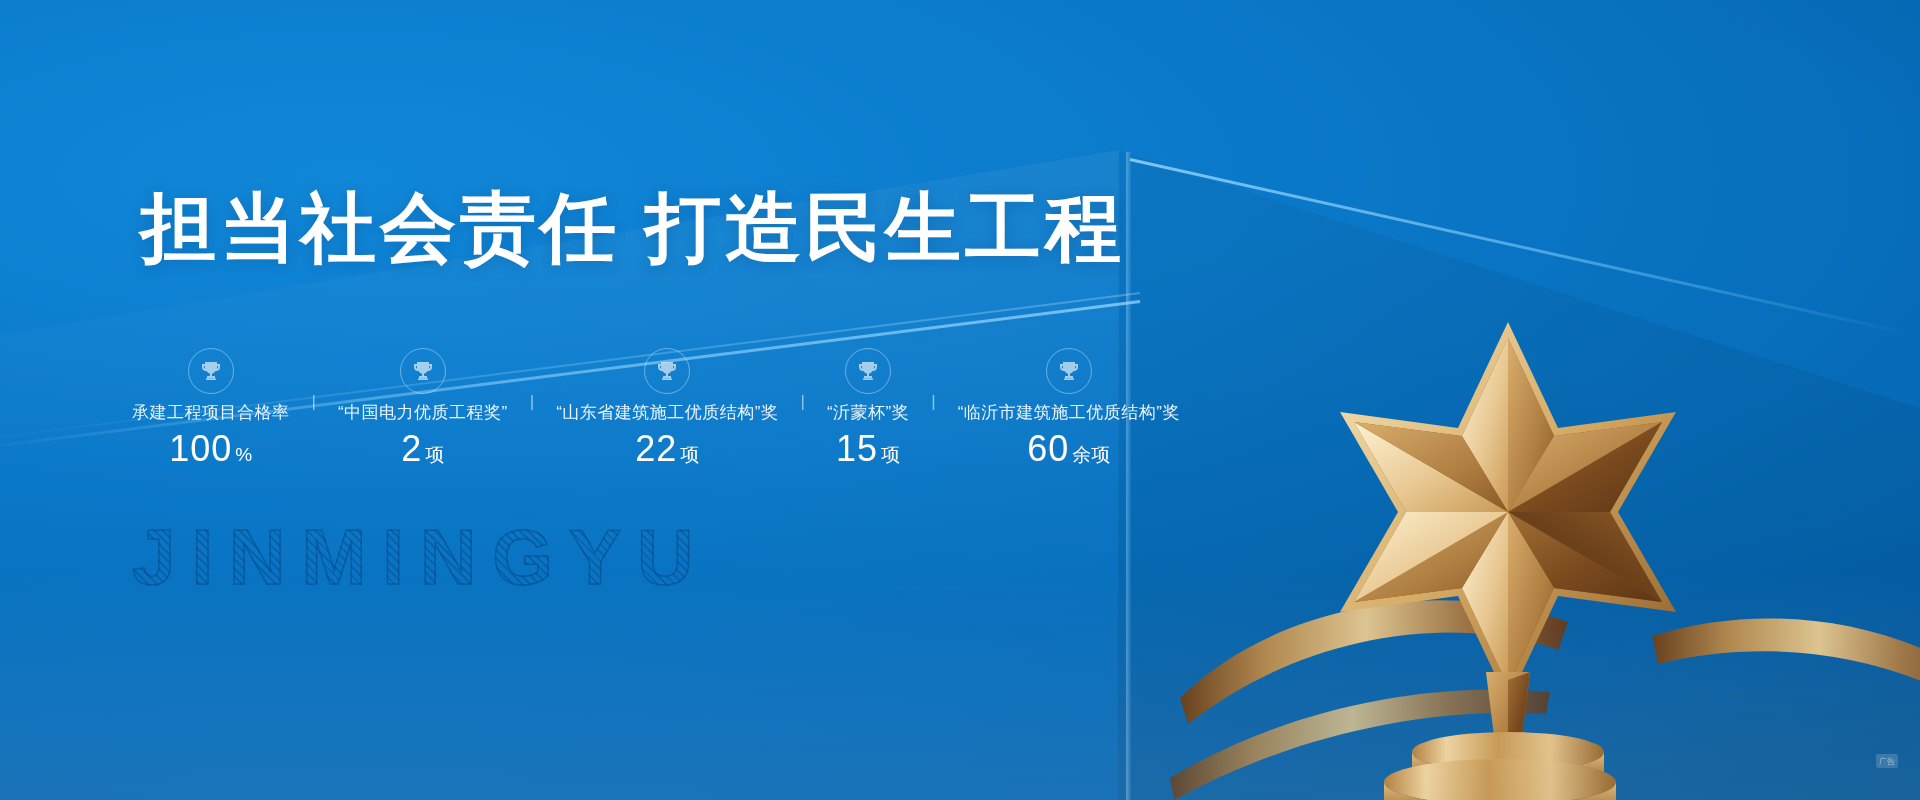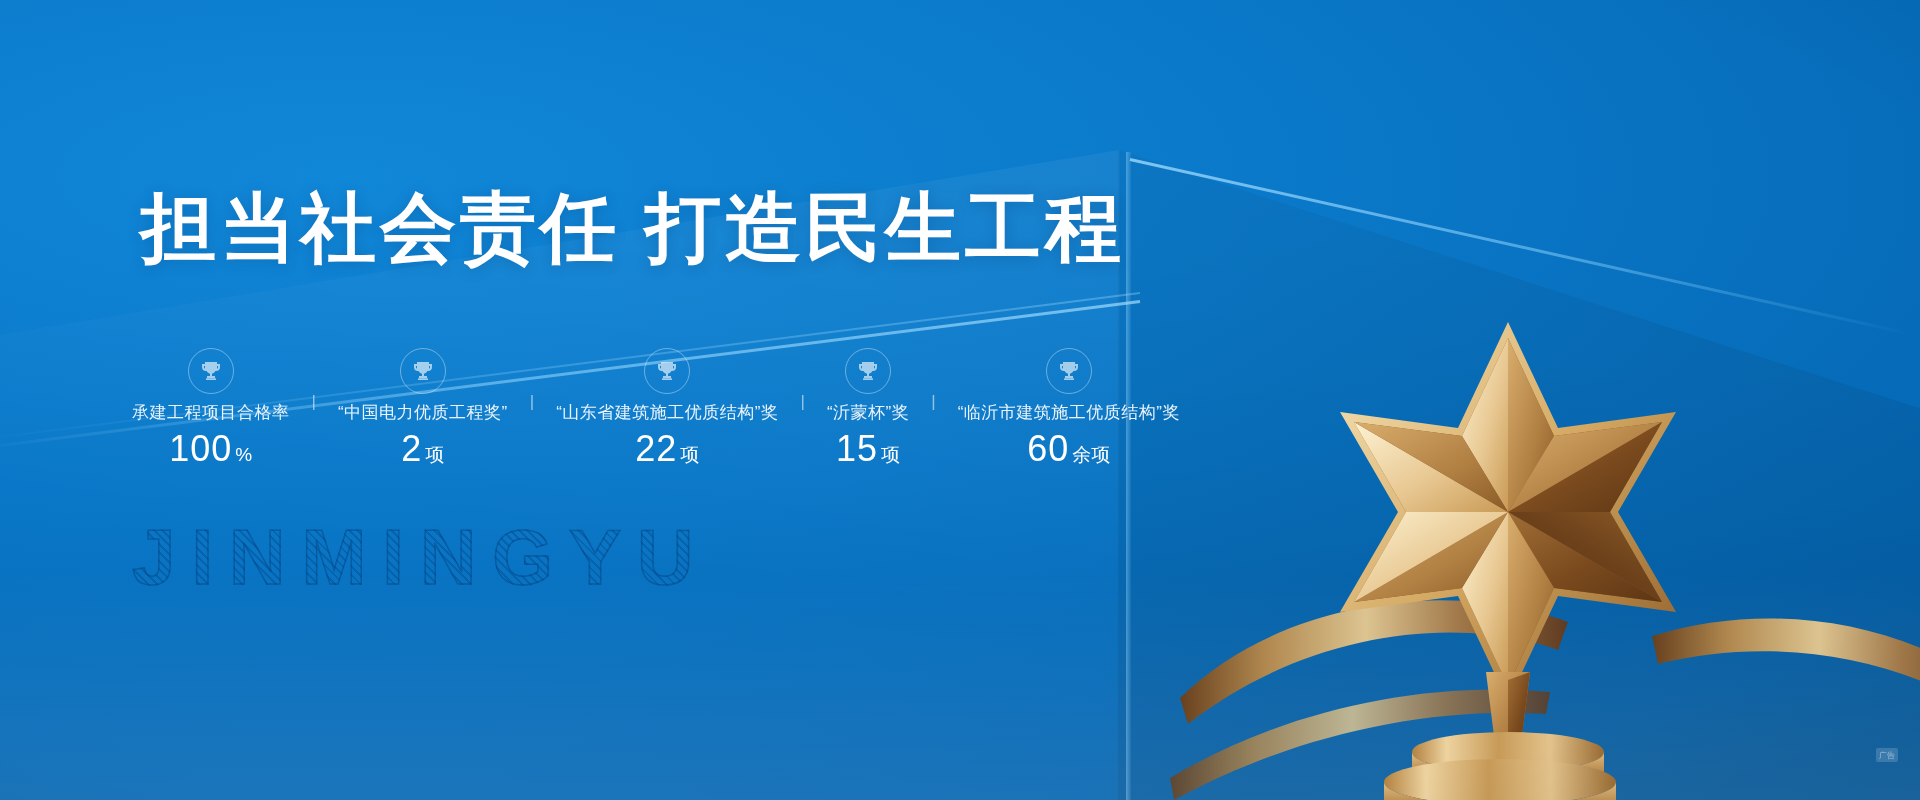--- a/index.html
+++ b/index.html
@@ -147,21 +147,21 @@
   
   .award {
     position:absolute;
     left:1300px; top:300px;
     width:620px; height:500px;
   }
   .award svg { display:block; width:100%; height:100%; overflow:visible; }
 
   .corner-mark {
     position:absolute;
-    right:22px; bottom:38px;
+    right:22px; bottom:32px;
     width:22px; height:14px;
     border-radius:2px;
     background:rgba(255,255,255,.16);
     font-size:8px;
     color:rgba(255,255,255,.5);
     display:flex; align-items:center; justify-content:center;
     letter-spacing:0;
   }
 </style>
 </head>

